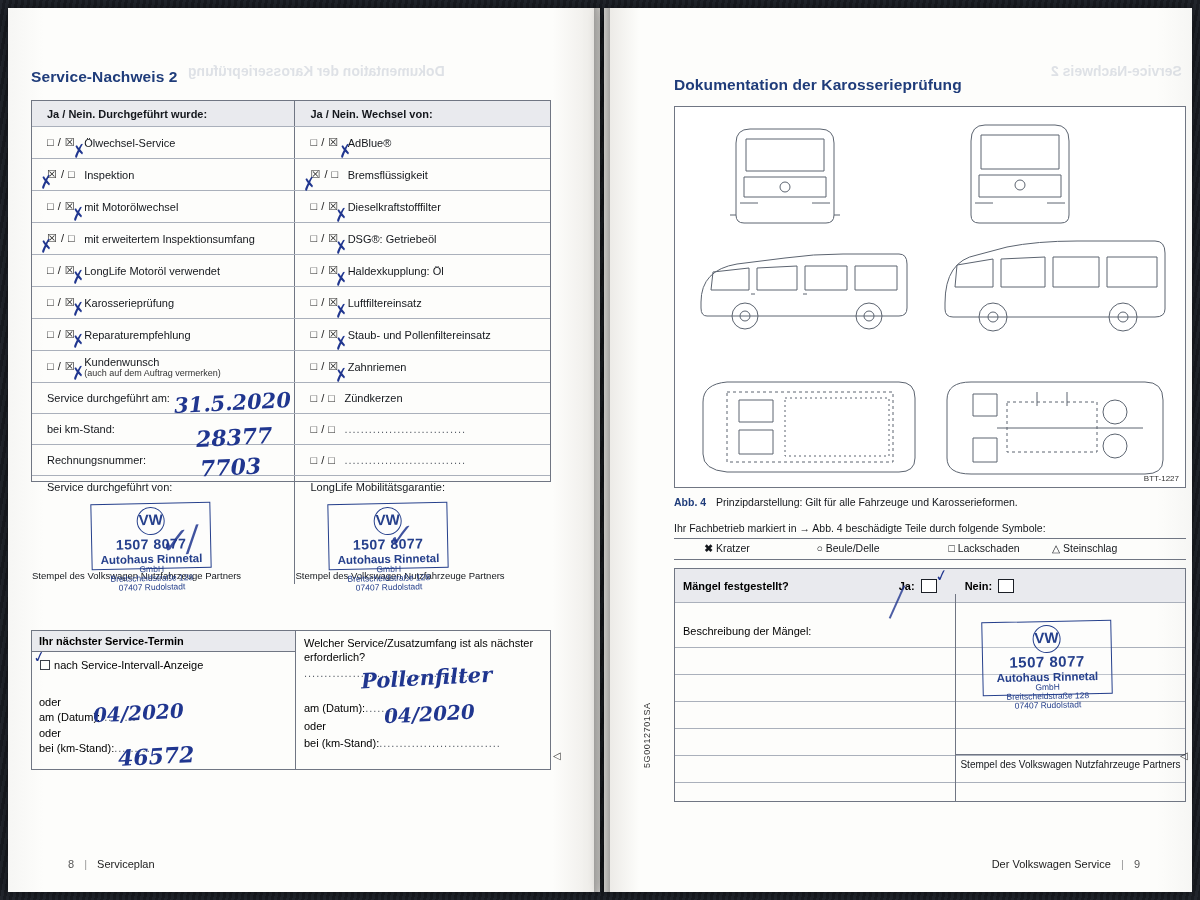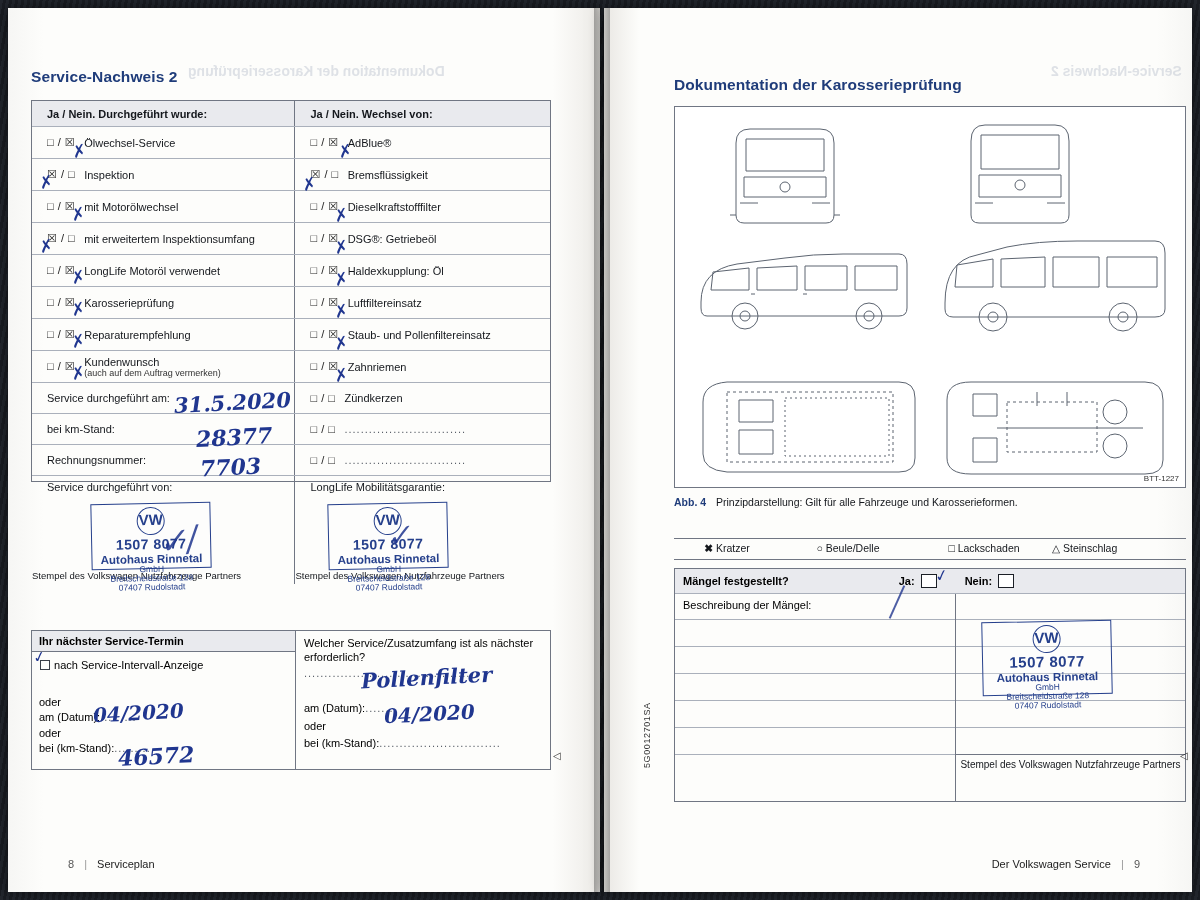--- a/index.html
+++ b/index.html
@@ -402,38 +402,39 @@
         </g>
       </svg>
       <span class="vsmall" style="position:absolute;right:6px;bottom:4px;">BTT-1227</span>
     </div>
 
     <div class="cap" style="left:70px;top:488px;">
       <b>Abb. 4</b>
       <span style="margin-left:7px;color:#14171c;">Prinzipdarstellung: Gilt für alle Fahrzeuge und Karosserieformen.</span>
     </div>
 
+    <div class="legend" style="left:70px;top:514px;width:512px;">Ihr Fachbetrieb markiert in → Abb. 4 beschädigte Teile durch folgende Symbole:</div>
     <div style="position:absolute;left:70px;top:530px;width:512px;border-top:1px solid #707683;"></div>
     <div class="legend" style="left:70px;top:534px;width:512px;display:flex;text-align:center;">
       <div style="width:106px;"><b>✖</b> <span>Kratzer</span></div>
       <div style="width:136px;"><span>○</span> <span>Beule/Delle</span></div>
       <div style="width:136px;"><span>□</span> <span>Lackschaden</span></div>
       <div><span>△</span> <span>Steinschlag</span></div>
     </div>
     <div style="position:absolute;left:70px;top:551px;width:512px;border-top:1px solid #707683;"></div>
 
     <div class="mtbl" style="left:70px;top:560px;width:512px;height:234px;">
-      <div class="mrow" style="height:25px;background:#e9eaee;display:flex;align-items:center;padding:0 8px;box-sizing:border-box;font-size:11px;font-weight:bold;">
+      <div class="mrow" style="height:34px;background:#e9eaee;display:flex;align-items:center;padding:0 8px;box-sizing:border-box;font-size:11px;font-weight:bold;">
         <span>Mängel festgestellt?</span>
         <span style="margin-left:110px;">Ja:</span>
         <span style="display:inline-block;width:14px;height:12px;border:1.4px solid #1b1f26;background:#fff;margin-left:6px;"></span>
         <span style="margin-left:28px;">Nein:</span>
         <span style="display:inline-block;width:14px;height:12px;border:1.4px solid #1b1f26;background:#fff;margin-left:6px;position:relative;"></span>
       </div>
-      <div class="mrow" style="height:26px;padding:5px 8px;font-size:11px;box-sizing:border-box;">Beschreibung der Mängel:</div>
+      <div class="mrow" style="height:26px;padding:22px 8px;font-size:11px;box-sizing:border-box;">Beschreibung der Mängel:</div>
       <div class="mrow" style="height:27px;"></div>
       <div class="mrow" style="height:27px;"></div>
       <div class="mrow" style="height:27px;"></div>
       <div class="mrow" style="height:27px;"></div>
       <div class="mrow" style="height:27px;"></div>
       <div style="height:46px;"></div>
 
       <div style="position:absolute;left:280px;top:25px;width:1px;height:208px;background:#707683;"></div>
       <div style="position:absolute;left:281px;top:185px;width:230px;border-top:1px solid #707683;"></div>
       <div style="position:absolute;left:281px;top:190px;width:229px;text-align:center;font-size:10px;line-height:1.25;color:#14171c;">Stempel des Volkswagen Nutzfahrzeuge Partners</div>

